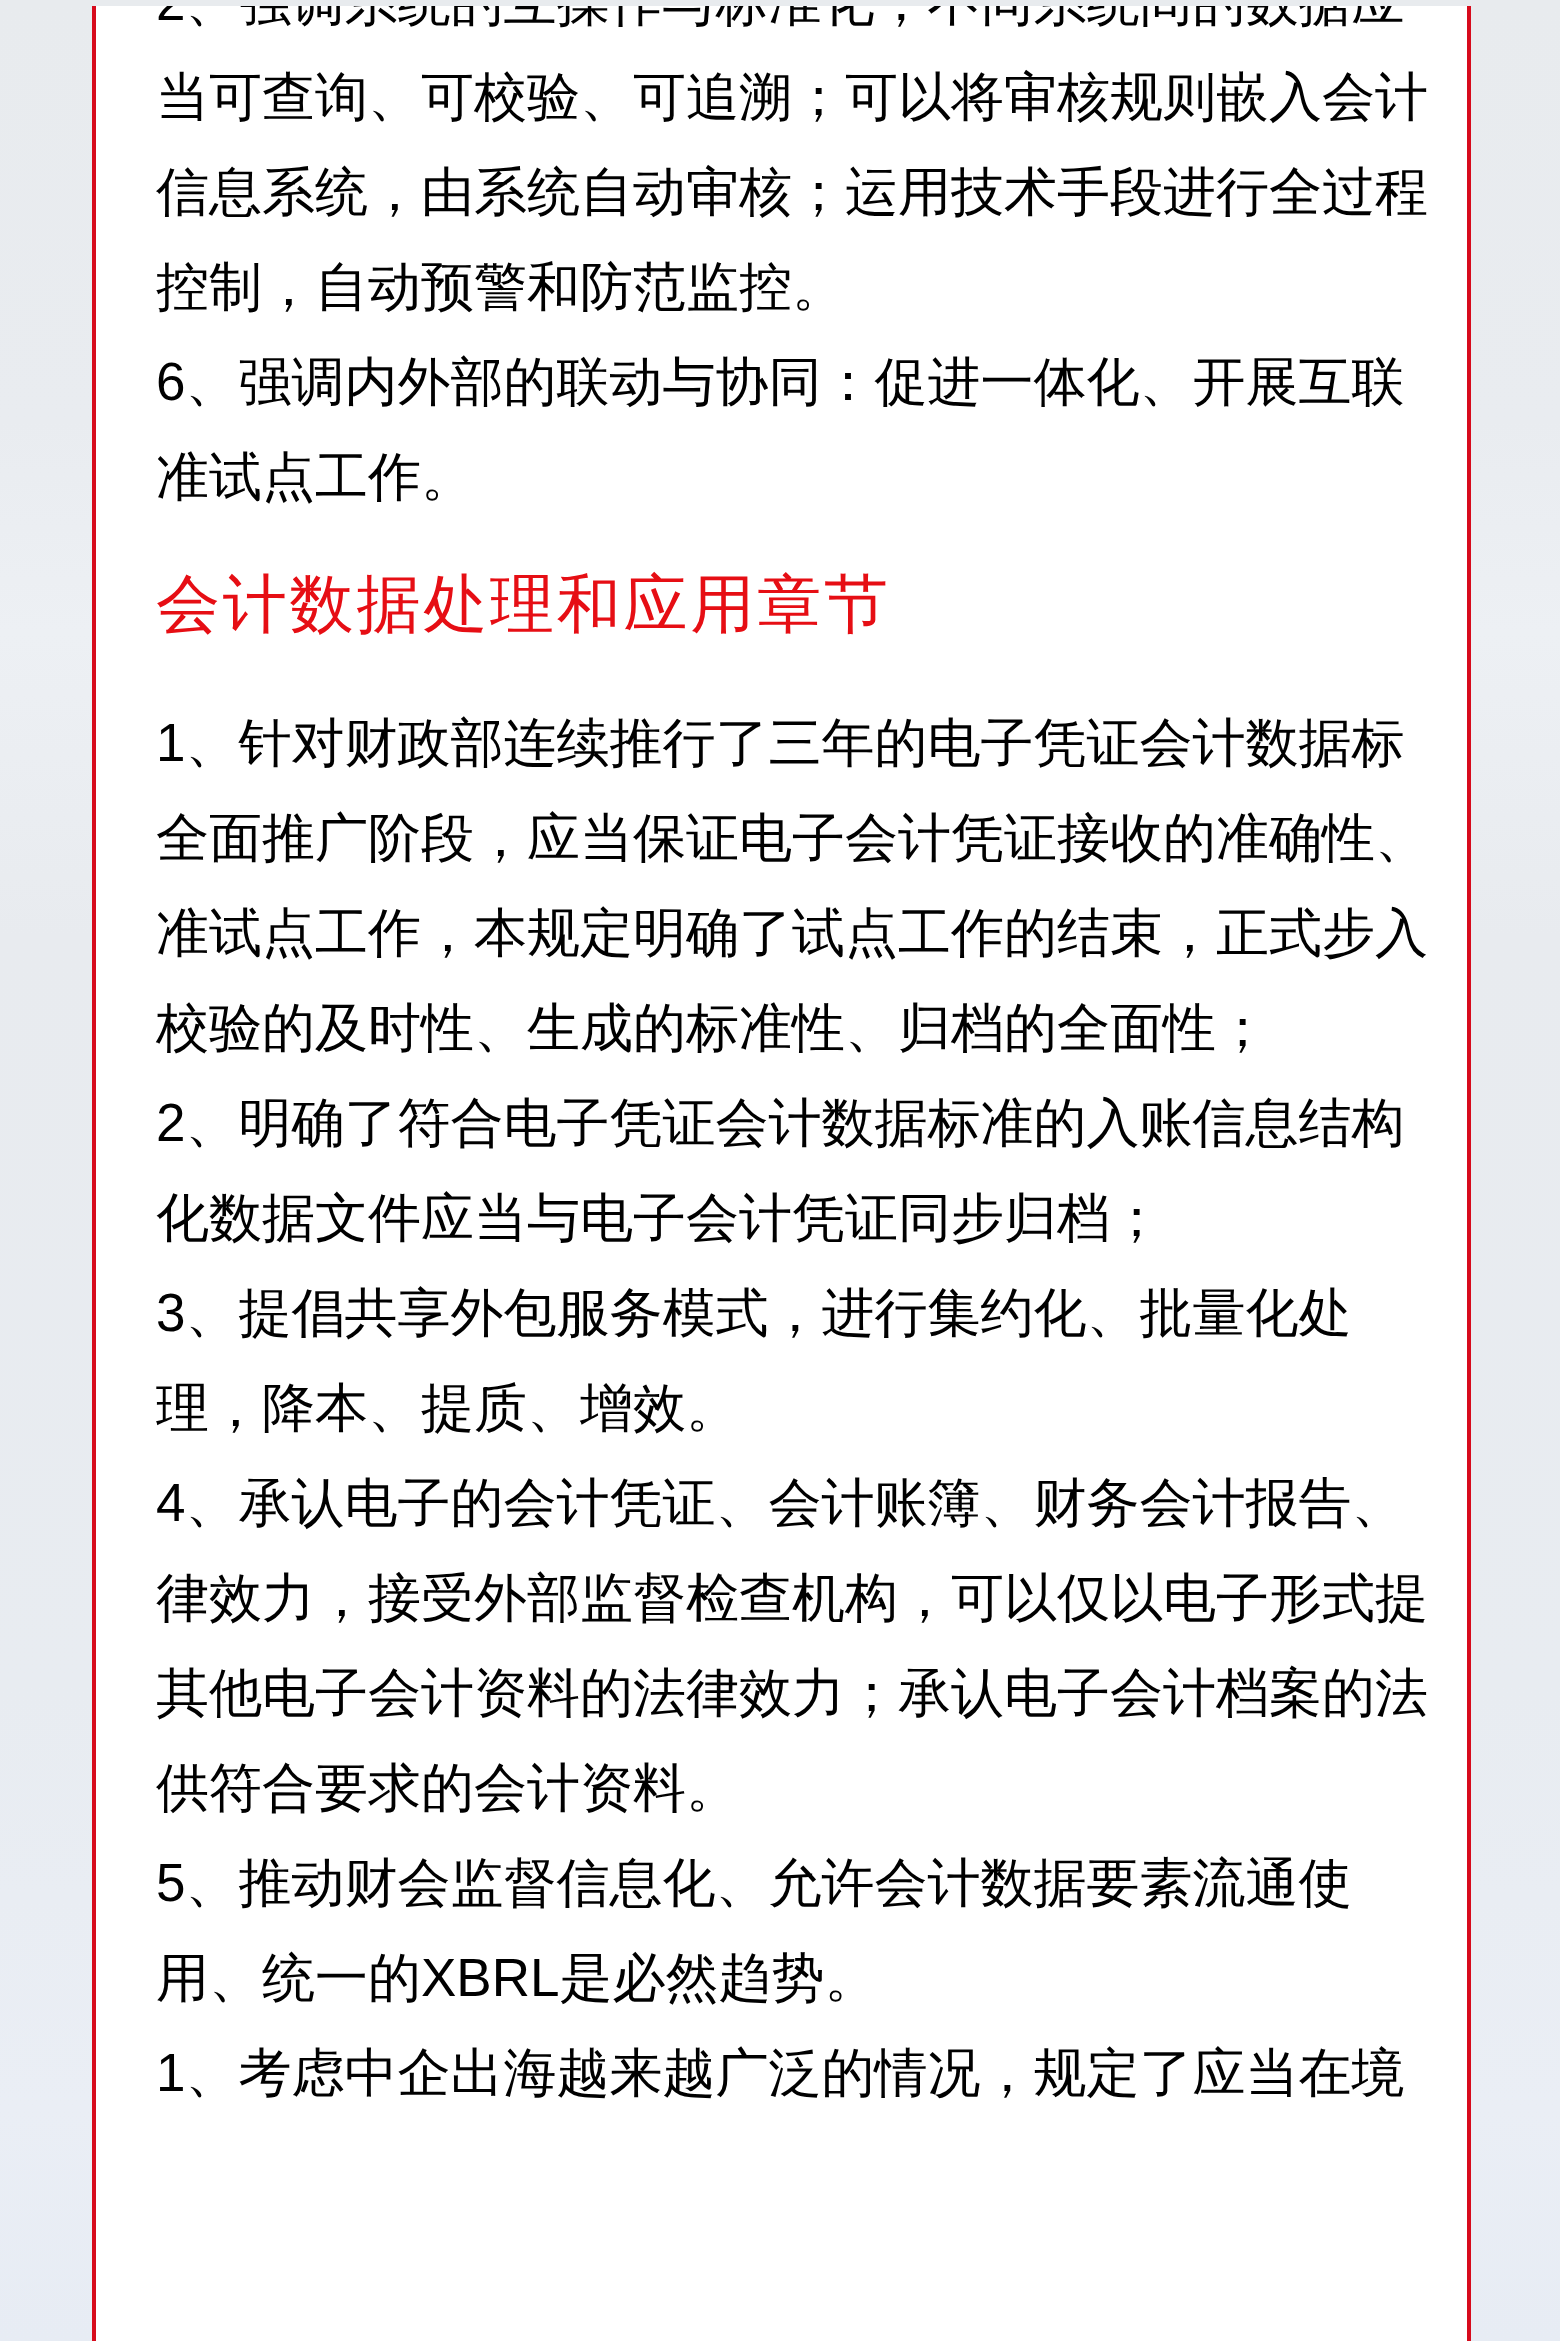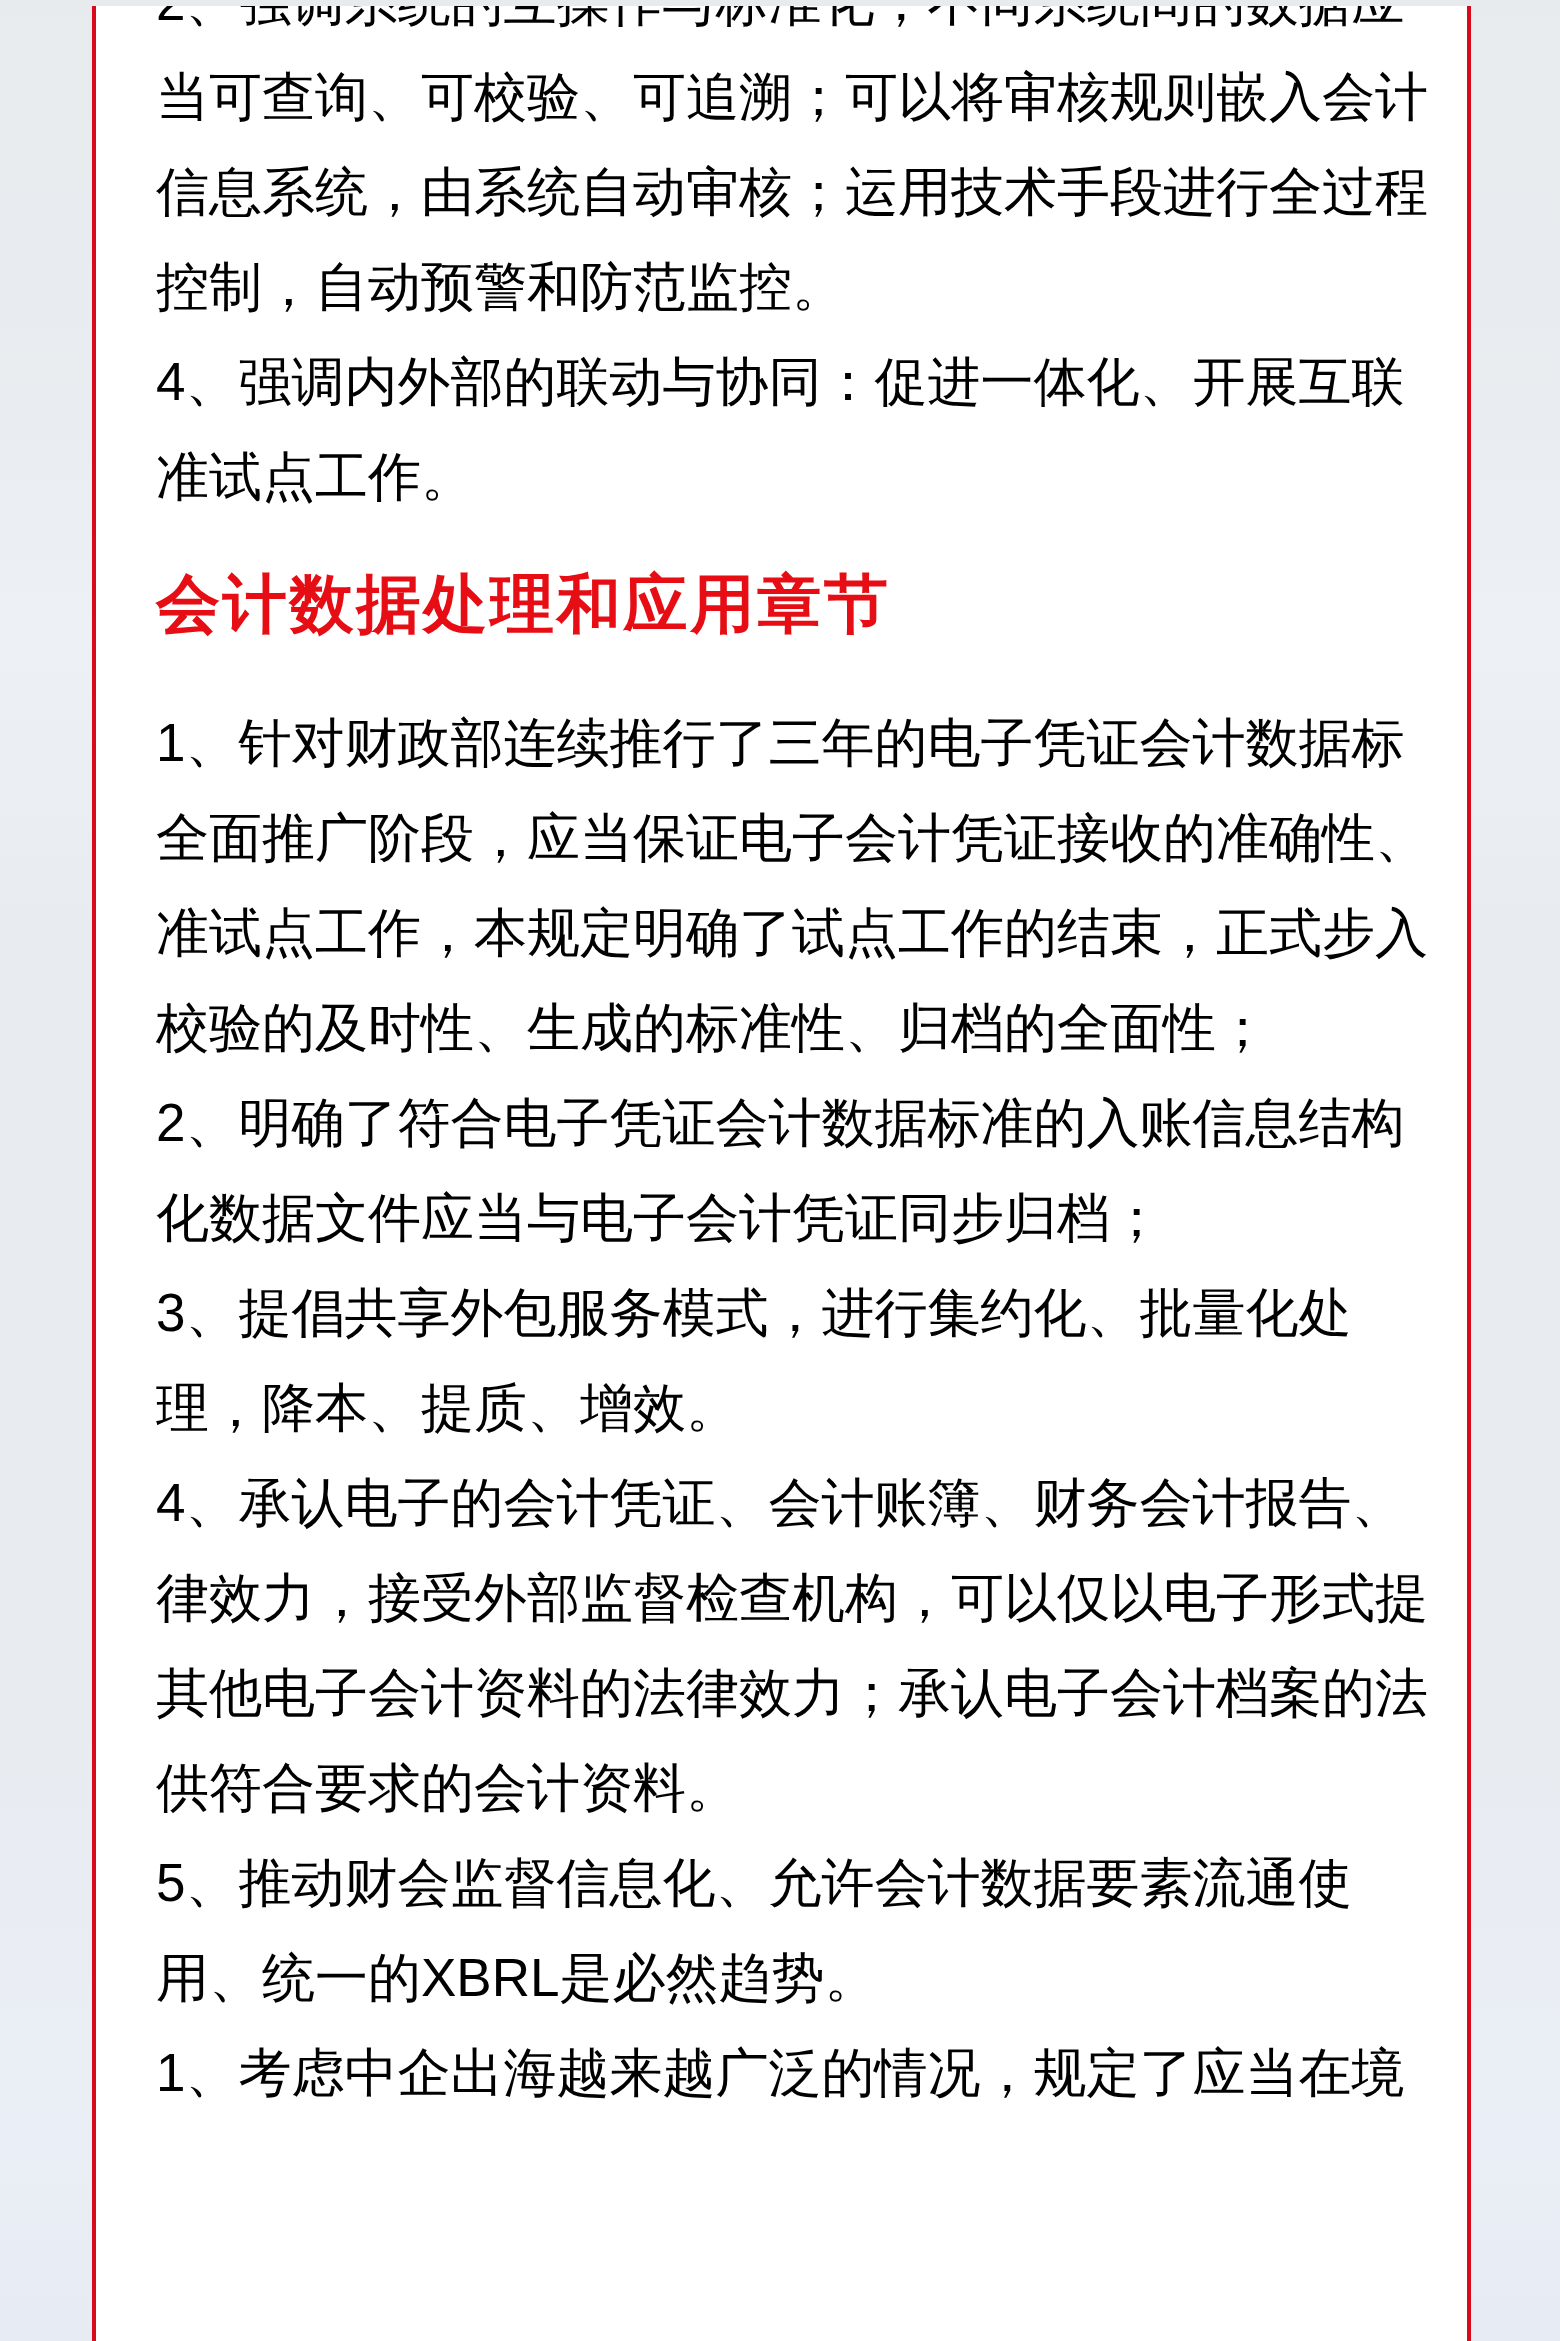--- a/index.html
+++ b/index.html
@@ -35,37 +35,37 @@
     height: 95px;
     color: #000000;
     white-space: nowrap;
     letter-spacing: 0;
   }
   .heading {
     font-size: 64px;
     line-height: 108px;
     margin: 26px 0 37px 0;
     color: #e60e14;
-    font-weight: bold;
+    font-weight: normal;
     letter-spacing: 2.8px;
     white-space: nowrap;
   }
 </style>
 </head>
 <body>
 
 <div class="page">
   <div class="card">
     <div class="content">
 
       <div class="line">2、强调系统的互操作与标准化，不同系统间的数据应</div>
       <div class="line">当可查询、可校验、可追溯；可以将审核规则嵌入会计</div>
       <div class="line">信息系统，由系统自动审核；运用技术手段进行全过程</div>
       <div class="line">控制，自动预警和防范监控。</div>
-      <div class="line">4、强调内外部的联动与协同：促进一体化、开展互联</div>
+      <div class="line">6、强调内外部的联动与协同：促进一体化、开展互联</div>
       <div class="line">准试点工作。</div>
 
       <h2 class="heading">会计数据处理和应用章节</h2>
 
       <div class="line">1、针对财政部连续推行了三年的电子凭证会计数据标</div>
       <div class="line">全面推广阶段，应当保证电子会计凭证接收的准确性、</div>
       <div class="line">准试点工作，本规定明确了试点工作的结束，正式步入</div>
       <div class="line">校验的及时性、生成的标准性、归档的全面性；</div>
       <div class="line">2、明确了符合电子凭证会计数据标准的入账信息结构</div>
       <div class="line">化数据文件应当与电子会计凭证同步归档；</div>

